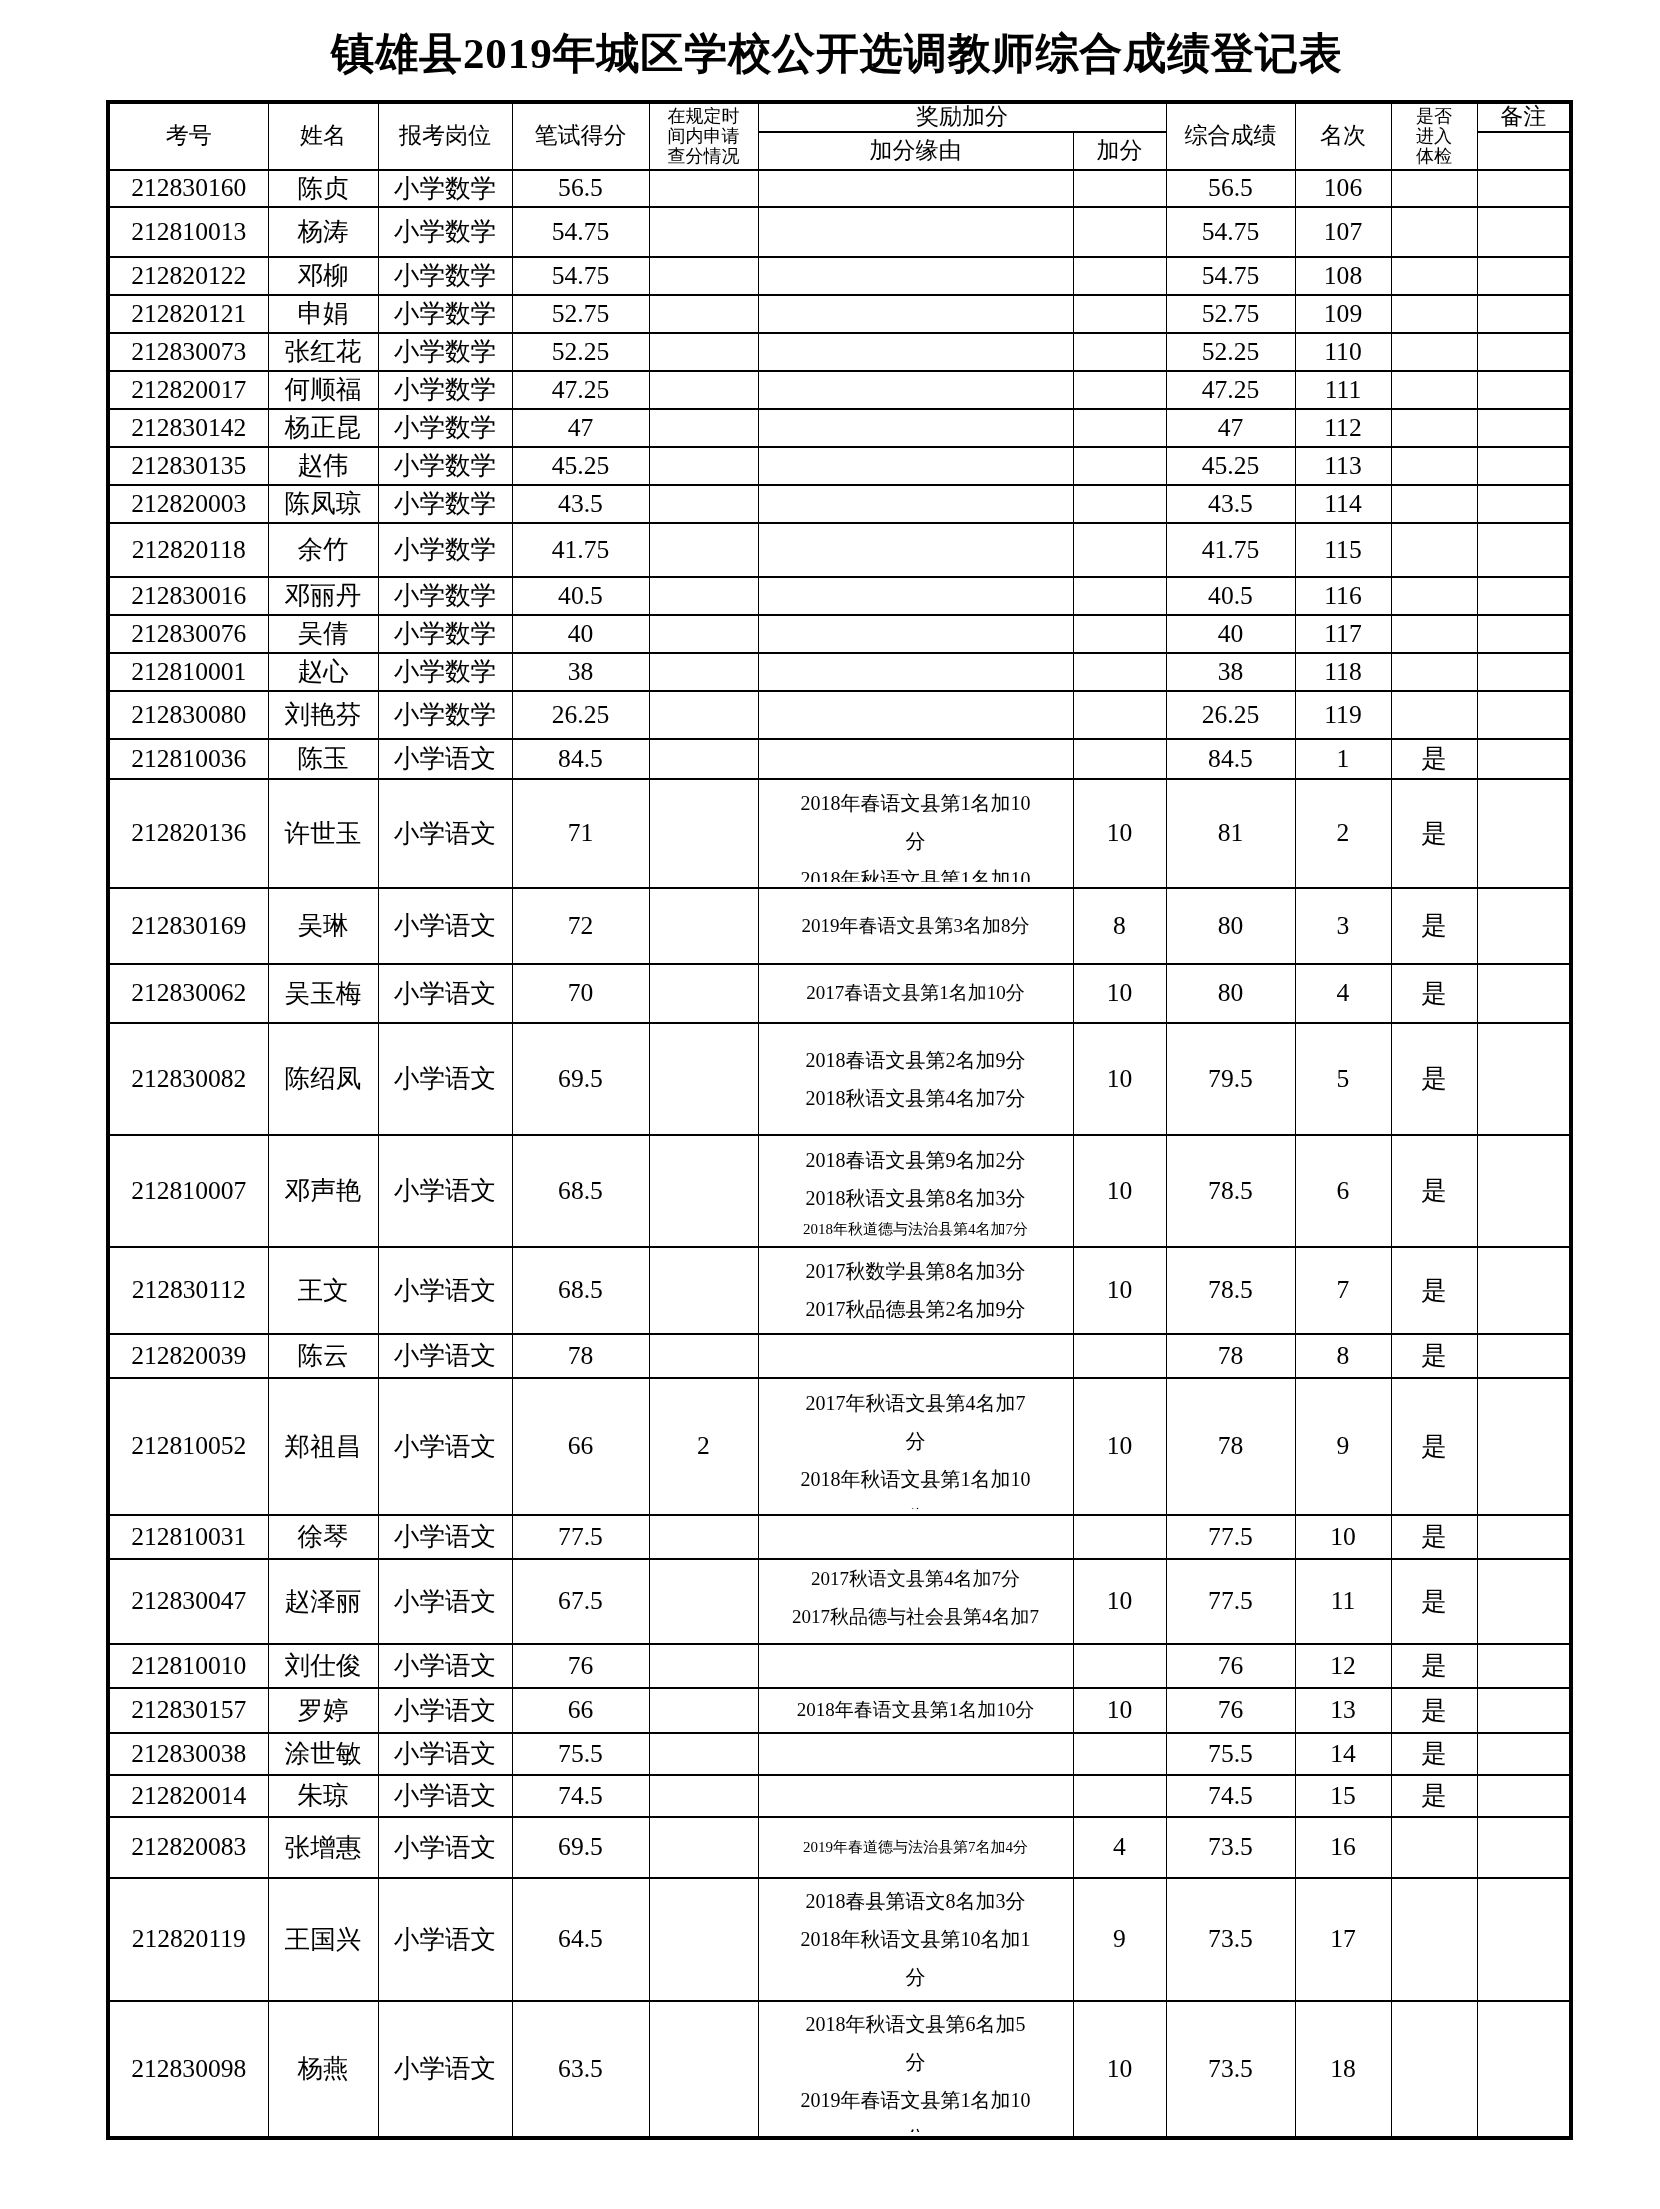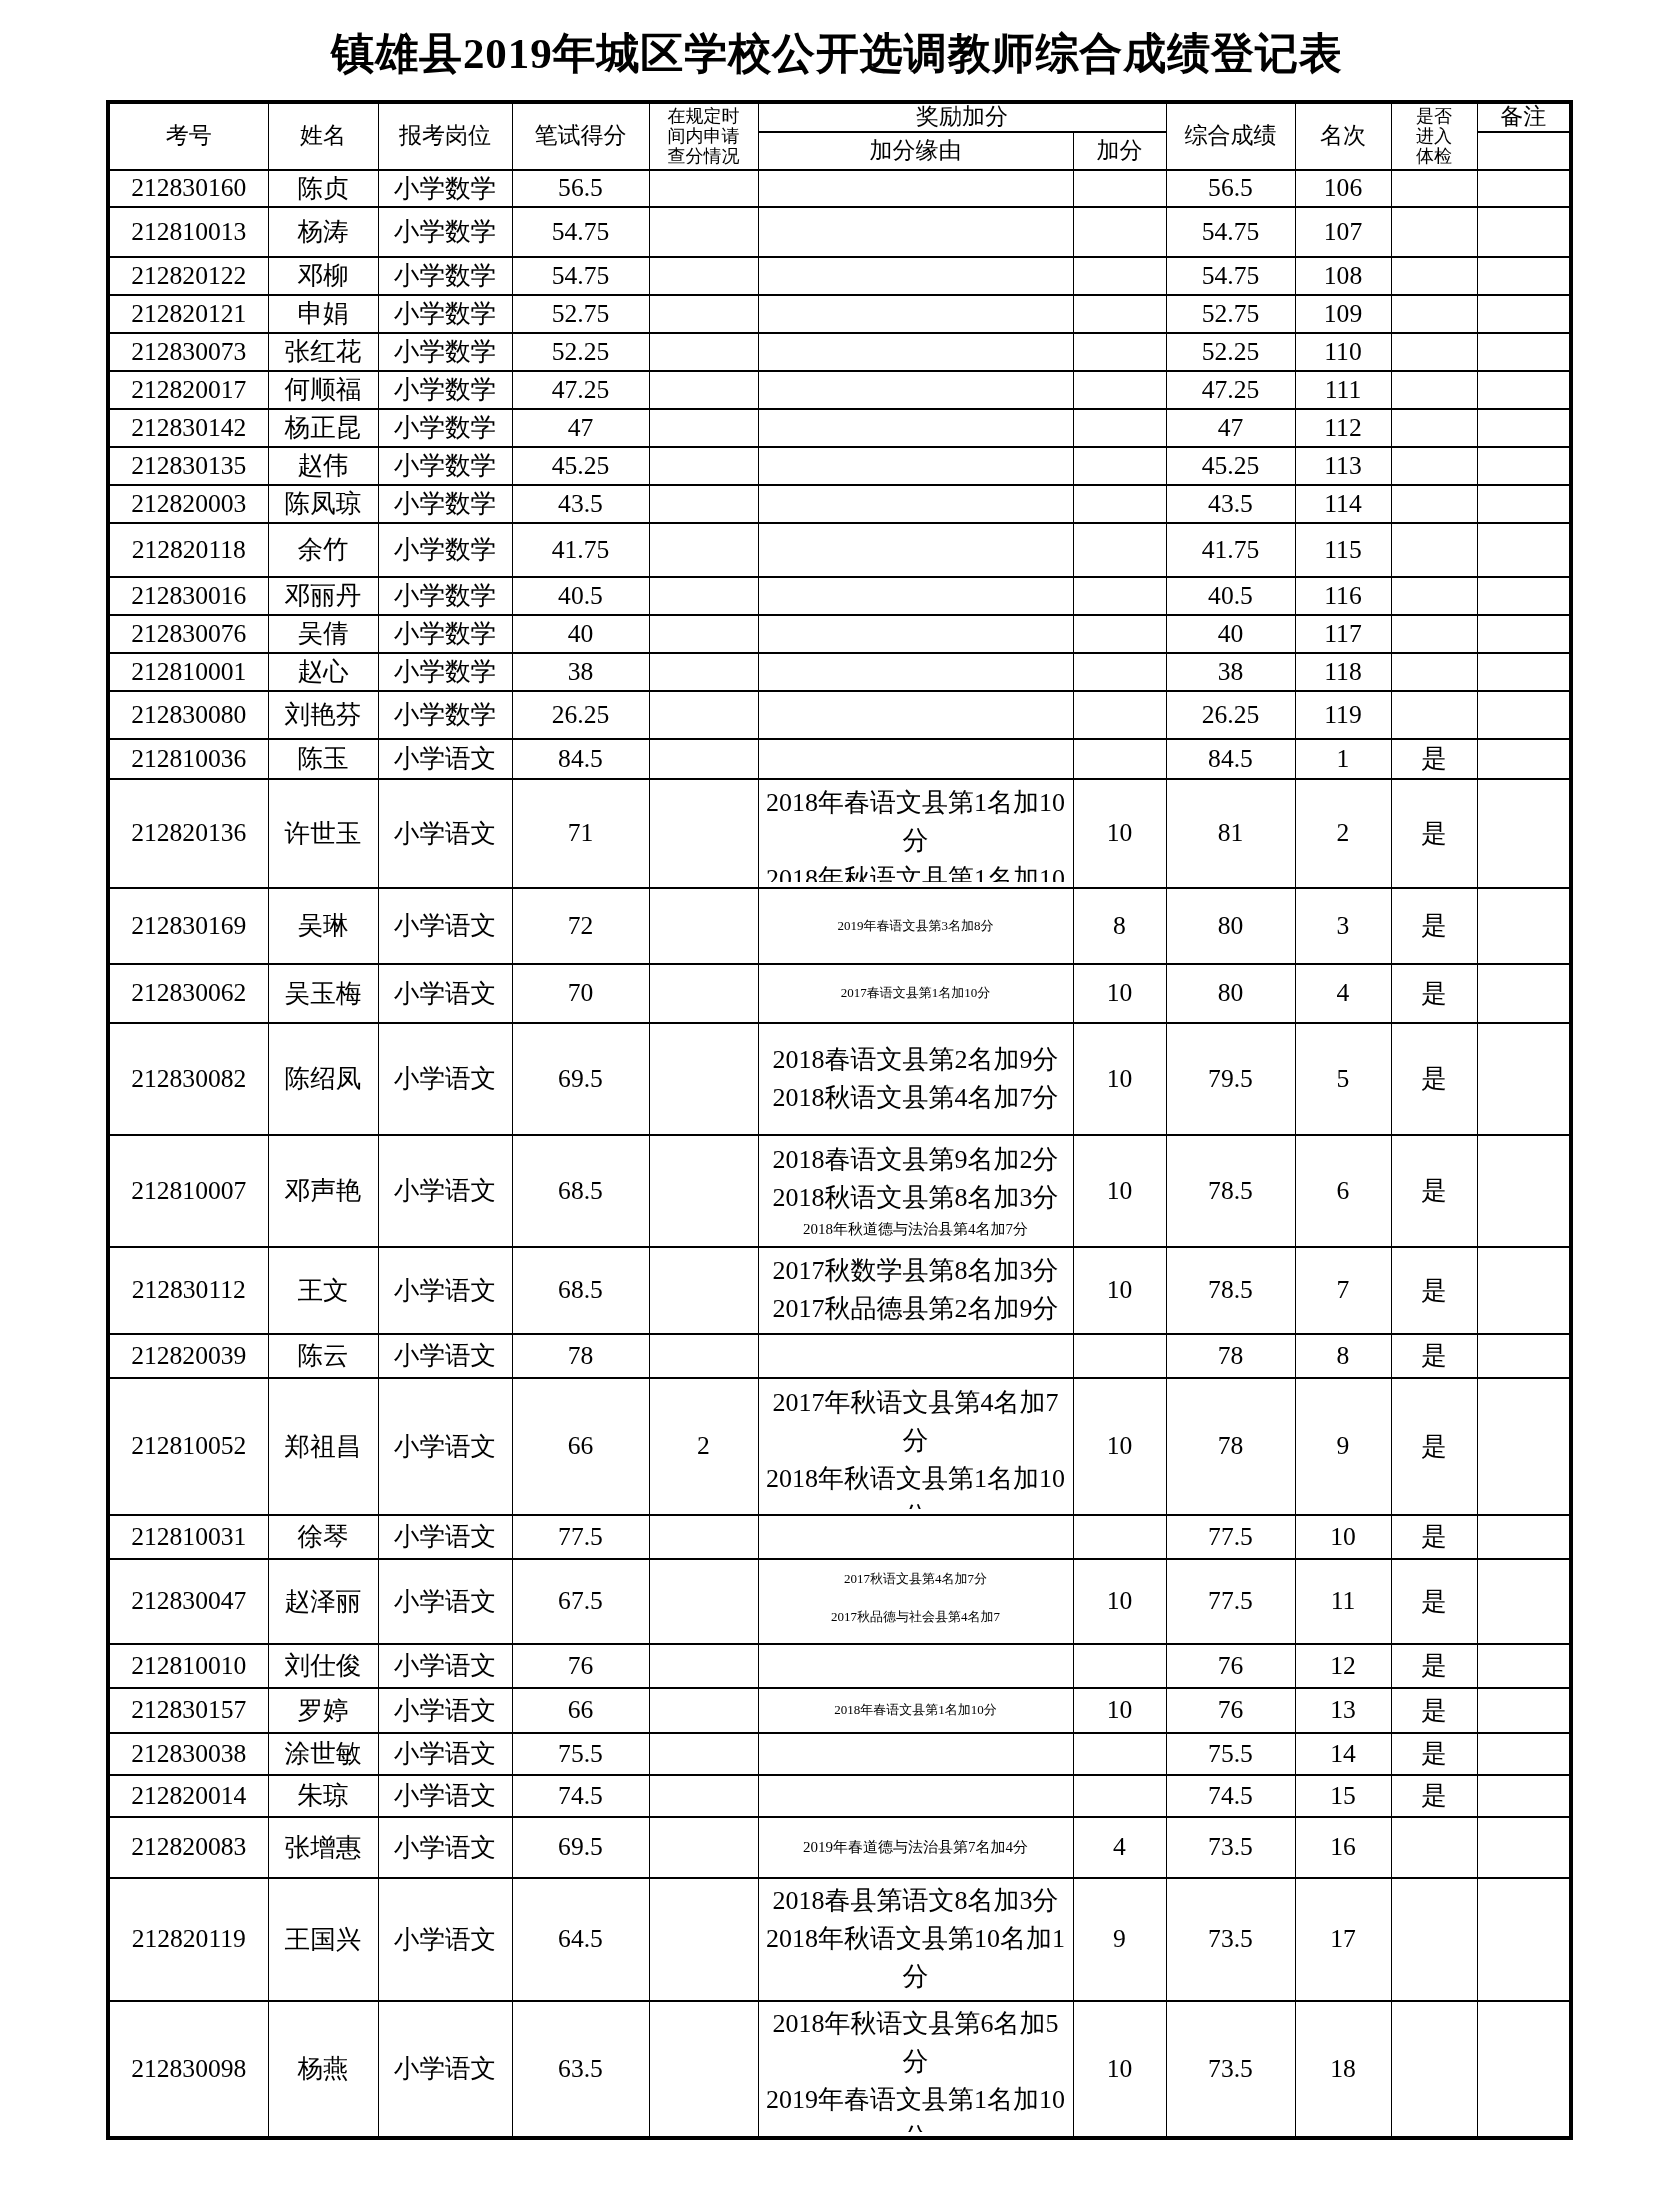--- a/index.html
+++ b/index.html
@@ -33,22 +33,22 @@
   th.small-head div{white-space:nowrap;}
   th.reason-head{text-align:left;padding-left:7.6px;}
   td{font-size:25.6px;}
   td.reason-td{padding:0;}
   .reason{
     display:flex;flex-direction:column;justify-content:center;align-items:center;
     overflow:hidden;width:100%;margin:0 auto;
   }
   .reason.clip{justify-content:flex-start;}
   .rline{width:100%;text-align:center;}
-  .rline.n{font-size:26px;line-height:38px;}
-  .rline.m{font-size:13px;line-height:38px;}
+  .rline.n{font-size:20px;line-height:38px;}
+  .rline.m{font-size:19px;line-height:38px;}
   .rline.s{font-size:15px;line-height:24px;}
 </style>
 </head>
 <body>
 
 <div class="page-title">镇雄县2019年城区学校公开选调教师综合成绩登记表</div>
 
 <table class="score">
   <colgroup>
     <col style="width:160px">

